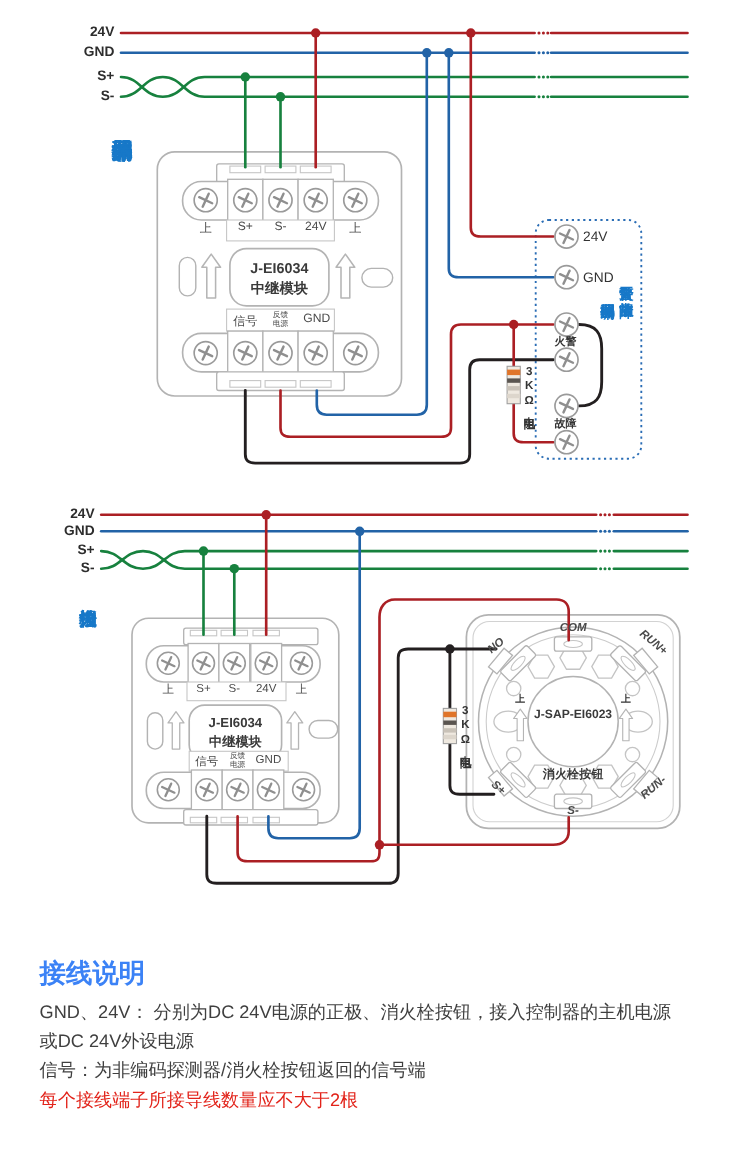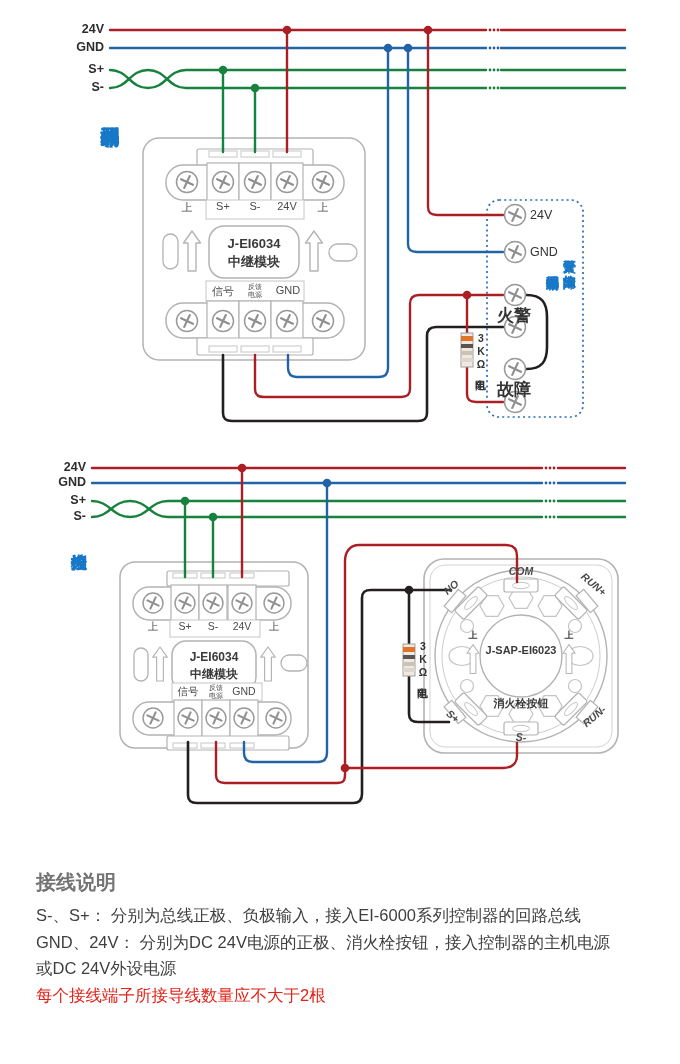--- a/index.html
+++ b/index.html
@@ -11,26 +11,26 @@
   .r{text-align:right;}
   .buslab{font-size:12.5px;font-weight:600;color:#2d2d2d;}
   .term{font-size:11px;color:#4a4a4a;}
   .term-sm{font-size:10.5px;color:#4a4a4a;}
   .tiny{font-size:7px;color:#4a4a4a;line-height:7px;}
   .model{font-size:13px;font-weight:bold;color:#3a3a3a;}
   .model-sm{font-size:12px;font-weight:bold;color:#3a3a3a;}
   .v{writing-mode:vertical-rl;text-orientation:upright;}
   .devlab{color:#1778c8;font-weight:bold;}
   .blocklab{font-size:12.5px;color:#333;}
-  .blocklab-b{font-size:17px;font-weight:bold;color:#333;}
+  .blocklab-b{font-size:10px;font-weight:bold;color:#333;}
   .reslab{font-size:10.5px;font-weight:bold;color:#333;letter-spacing:1px;}
   .btnlab{font-size:10.5px;font-weight:bold;font-style:italic;color:#4a4a4a;}
   .btn-up{font-size:9px;font-weight:bold;color:#333;}
   .notes{position:absolute;left:36px;top:869px;width:620px;}
-  .notes .title{font-size:20px;font-weight:bold;color:#737373;margin-bottom:6px;}
+  .notes .title{font-size:24px;font-weight:bold;color:#3b82f6;margin-bottom:6px;}
   .notes .line{font-size:16.5px;color:#3f3f3f;line-height:26.5px;}
   .notes .warn{font-size:16.5px;color:#e2231a;line-height:26.5px;}
 </style>
 </head>
 <body>
 
 <div class="page">
 
 <svg class="layer" width="680" height="860" viewBox="0 0 680 860">
   <defs>
@@ -348,19 +348,19 @@
 <span class="t btnlab c" style="left:438px;top:710px;width:30px;transform:rotate(40deg);">S+</span>
 <span class="t btnlab c" style="left:572px;top:710px;width:44px;transform:rotate(-40deg);">RUN-</span>
 <span class="t btnlab c" style="left:505px;top:731px;width:32px;">S-</span>
 <span class="t c" style="left:471px;top:644px;width:100px;font-size:11px;font-weight:bold;color:#3a3a3a;">J-SAP-EI6023</span>
 <span class="t c" style="left:471px;top:696px;width:100px;font-size:11px;font-weight:bold;color:#3a3a3a;">消火栓按钮</span>
 <span class="t btn-up c" style="left:465px;top:629px;width:16px;">上</span>
 <span class="t btn-up c" style="left:561px;top:629px;width:16px;">上</span>
 
 <div class="notes">
   <div class="title">接线说明</div>
-  <div class="line">S-、S+： 分别为总线正极、负极输入，接入EI-6000系列控制器的回路总线</div>
   <div class="line">GND、24V： 分别为DC 24V电源的正极、消火栓按钮，接入控制器的主机电源</div>
   <div class="line">或DC 24V外设电源</div>
+  <div class="line">信号：为非编码探测器/消火栓按钮返回的信号端</div>
   <div class="warn">每个接线端子所接导线数量应不大于2根</div>
 </div>
 
 </div>
 
 </body></html>

